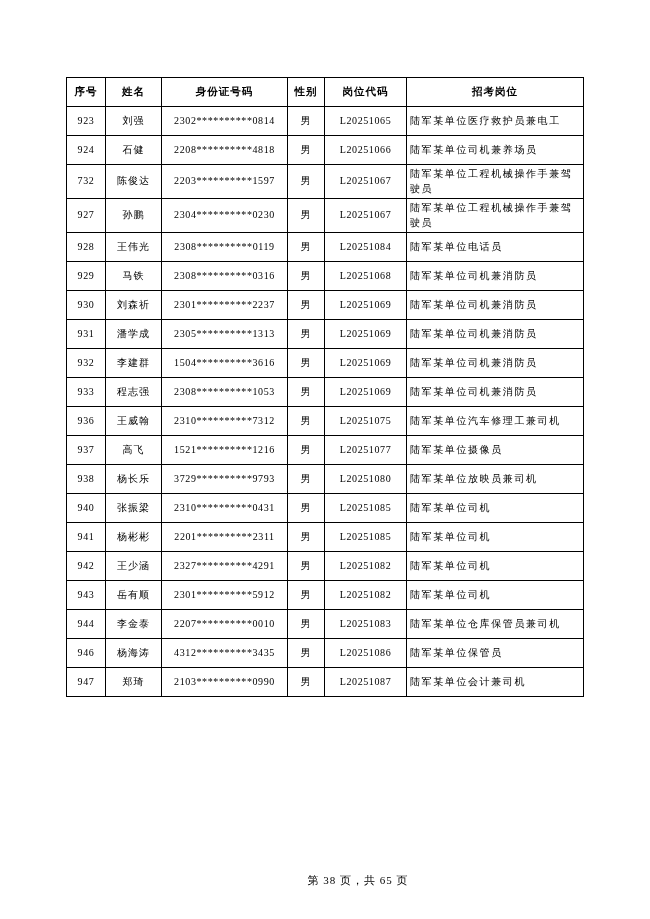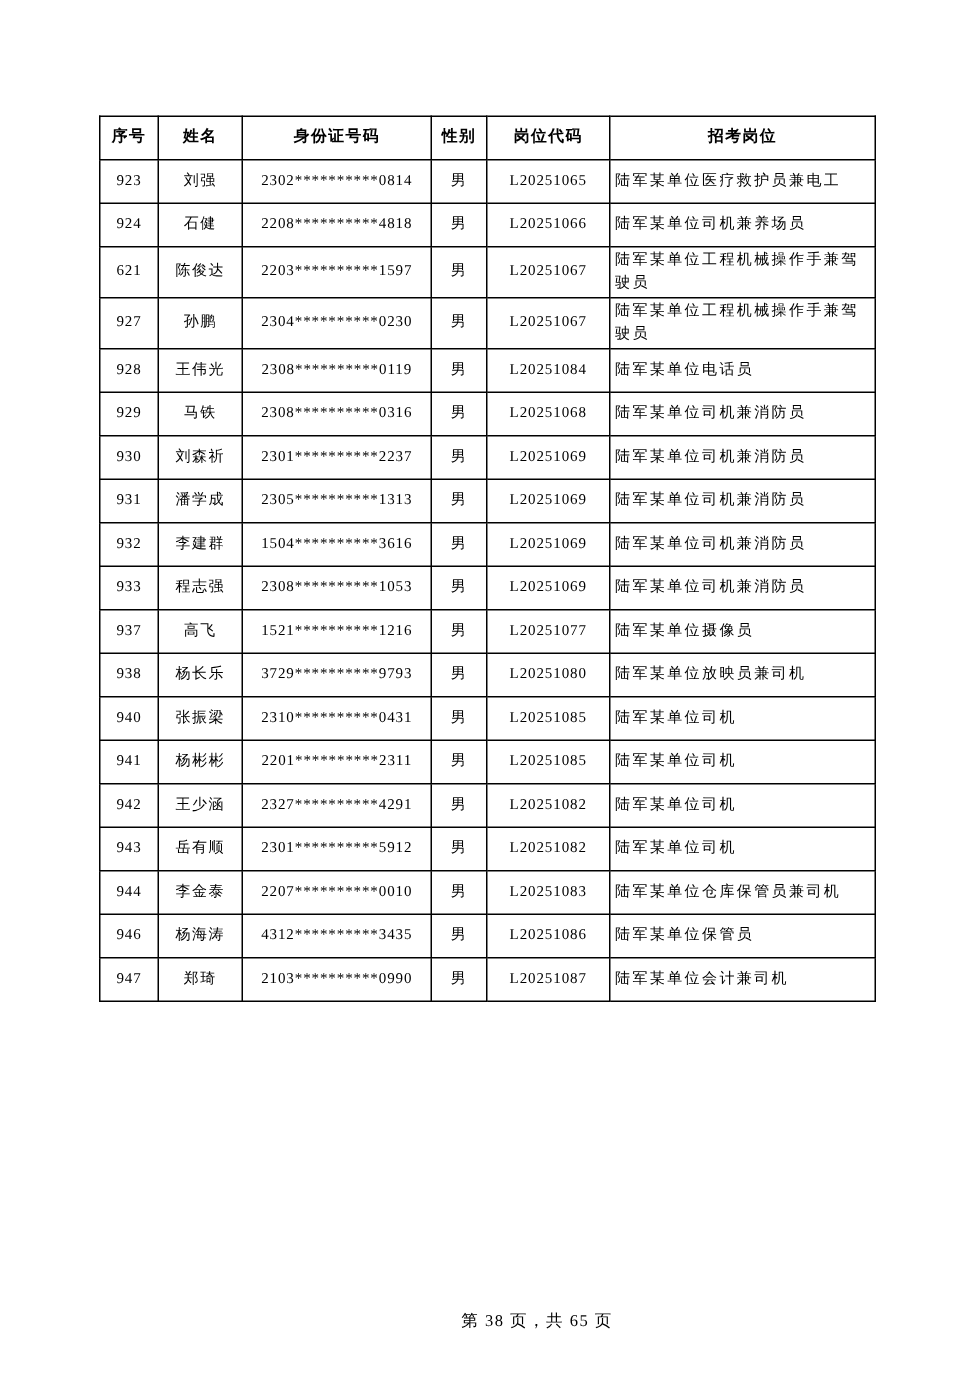--- a/index.html
+++ b/index.html
@@ -105,21 +105,21 @@
         </tr>
         <tr>
           <td class="cell-serial">924</td>
           <td class="cell-name">石健</td>
           <td class="cell-id-number">2208**********4818</td>
           <td class="cell-gender">男</td>
           <td class="cell-job-code">L20251066</td>
           <td class="cell-job-title">陆军某单位司机兼养场员</td>
         </tr>
         <tr>
-          <td class="cell-serial">621</td>
+          <td class="cell-serial">732</td>
           <td class="cell-name">陈俊达</td>
           <td class="cell-id-number">2203**********1597</td>
           <td class="cell-gender">男</td>
           <td class="cell-job-code">L20251067</td>
           <td class="cell-job-title">陆军某单位工程机械操作手兼驾驶员</td>
         </tr>
         <tr>
           <td class="cell-serial">927</td>
           <td class="cell-name">孙鹏</td>
           <td class="cell-id-number">2304**********0230</td>
@@ -167,20 +167,28 @@
           <td class="cell-job-code">L20251069</td>
           <td class="cell-job-title">陆军某单位司机兼消防员</td>
         </tr>
         <tr>
           <td class="cell-serial">933</td>
           <td class="cell-name">程志强</td>
           <td class="cell-id-number">2308**********1053</td>
           <td class="cell-gender">男</td>
           <td class="cell-job-code">L20251069</td>
           <td class="cell-job-title">陆军某单位司机兼消防员</td>
+        </tr>
+        <tr>
+          <td class="cell-serial">936</td>
+          <td class="cell-name">王威翰</td>
+          <td class="cell-id-number">2310**********7312</td>
+          <td class="cell-gender">男</td>
+          <td class="cell-job-code">L20251075</td>
+          <td class="cell-job-title">陆军某单位汽车修理工兼司机</td>
         </tr>
         <tr>
           <td class="cell-serial">937</td>
           <td class="cell-name">高飞</td>
           <td class="cell-id-number">1521**********1216</td>
           <td class="cell-gender">男</td>
           <td class="cell-job-code">L20251077</td>
           <td class="cell-job-title">陆军某单位摄像员</td>
         </tr>
         <tr>

